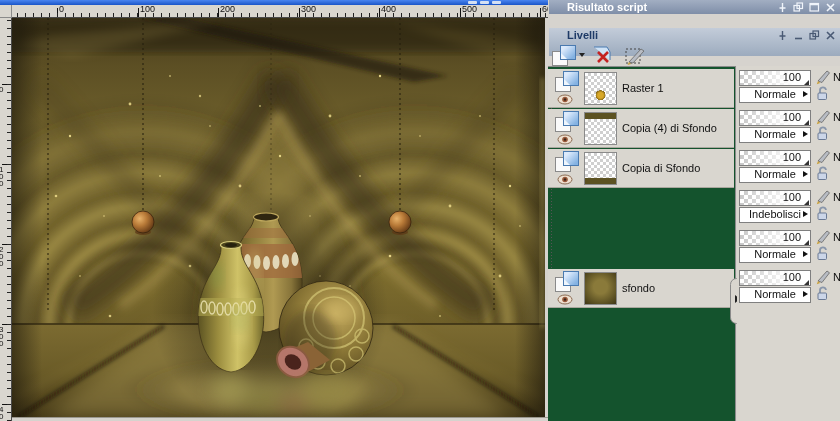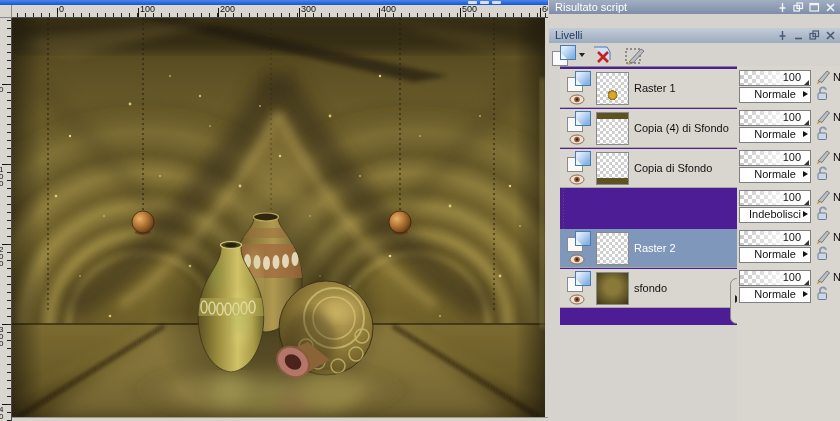--- a/index.html
+++ b/index.html
@@ -30,38 +30,38 @@
   .v-tick{position:absolute;right:0;width:9px;height:1px;background:#111}
   .v-num{position:absolute;right:5px;width:7px;font-size:8px;line-height:7px;word-break:break-all}
 
   .canvas-art{position:absolute;left:12px;top:18px;width:533px;height:399px;background:#6b5c2b}
   .canvas-art svg{display:block}
   .bottom-strip{position:absolute;left:12px;top:417px;width:536px;height:4px;background:#d6d3ce;
                 border-top:1px solid #9a978f;box-sizing:border-box}
 
   
   #layers-panel{position:absolute;left:548px;top:0;width:292px;height:421px;background:#d6d3ce;overflow:hidden}
-  .hdr{position:absolute;left:1px;width:291px;height:14px;font-weight:normal;line-height:14px;
-       padding-left:6px;box-sizing:border-box;color:#fff}
+  .hdr{position:absolute;left:1px;width:291px;height:14px;font-weight:bold;line-height:14px;
+       padding-left:18px;box-sizing:border-box;color:#fff}
   .hdr-script{top:0;background:linear-gradient(#a2aec2,#7f8ea8)}
-  .hdr-livelli{top:28px;height:15px;line-height:15px;background:linear-gradient(#c3ccd9,#9cabbe);color:#1e3a66}
+  .hdr-livelli{top:28px;height:28px;line-height:15px;background:linear-gradient(#c3ccd9,#9cabbe);color:#1e3a66}
   .hdr-icons{position:absolute;right:4px;top:1px;display:flex;gap:5px;align-items:center;height:12px}
   .hdr-icons svg{display:block}
 
   .toolbar{position:absolute;left:0;top:44px;width:292px;height:21px}
   .tool-btn{position:absolute;top:1px;width:30px;height:20px}
 
   .pgico{position:relative;width:26px;height:21px}
   .pgico .back{position:absolute;left:0;top:6px;width:14px;height:13px;background:#fafafa;border:1px solid #8a8a8a}
   .pgico .front{position:absolute;left:8px;top:0;width:14px;height:13px;
         background:linear-gradient(135deg,#dceafc 20%,#84b2e2 85%);border:1px solid #4a7ab0}
   .pgico .front::after{content:"";position:absolute;left:0;bottom:0;width:0;height:0;
         border-left:6px solid #eef5fd;border-top:6px solid transparent}
 
-  .list{position:absolute;left:12px;top:66px;width:188px;height:259px;background:#4c1d95;
+  .list{position:absolute;left:0;top:66px;width:188px;height:356px;background:#14532d;
         border-top:1px solid #8a8a8a;border-right:1px solid #8a8a8a;box-sizing:border-box}
   .group-line{position:absolute;left:3px;top:8px;width:1px;height:232px;
         background:repeating-linear-gradient(to bottom,#555 0 1px,transparent 1px 3px)}
   .lrow{position:absolute;left:0;width:186px;height:38px;border-bottom:1px solid #aaa79e;background:#d9d6cf}
   .lrow.selected{background:#7e97bb}
   .lrow .pgico{position:absolute;left:7px;top:2px}
   .lrow .eye{position:absolute;left:9px;top:25px}
   .lrow .name{position:absolute;left:74px;top:13px;white-space:nowrap}
   .lrow.selected .name{color:#fff}
   .checker{background:conic-gradient(#cfcfcf 25%,#ffffff 0 50%,#cfcfcf 0 75%,#ffffff 0);background-size:6px 6px}
@@ -486,33 +486,20 @@
           <circle cx="8" cy="5.5" r="2.8" fill="#9a5a3c"></circle>
           <circle cx="8" cy="5.5" r="1.2" fill="#3a2418"></circle>
         </svg>
       <div class="thumb checker">
           <div class="tfill tf-cs"></div>
         </div>
       <span class="name">Copia di Sfondo</span>
     </div>
 
 
-    <div class="lrow selected" style="top:162px">
-      <div class="pgico">
-          <div class="back"></div>
-          <div class="front"></div>
-        </div>
-      <svg class="eye" width="16" height="11">
-          <ellipse cx="8" cy="5.5" rx="7" ry="4.5" fill="#f0e2d2" stroke="#8a6a52"></ellipse>
-          <circle cx="8" cy="5.5" r="2.8" fill="#9a5a3c"></circle>
-          <circle cx="8" cy="5.5" r="1.2" fill="#3a2418"></circle>
-        </svg>
-      <div class="thumb checker"></div>
-      <span class="name">Raster 2</span>
-    </div>
 
     <div class="lrow" style="top:202px">
       <div class="pgico">
           <div class="back"></div>
           <div class="front"></div>
         </div>
       <svg class="eye" width="16" height="11">
           <ellipse cx="8" cy="5.5" rx="7" ry="4.5" fill="#f0e2d2" stroke="#8a6a52"></ellipse>
           <circle cx="8" cy="5.5" r="2.8" fill="#9a5a3c"></circle>
           <circle cx="8" cy="5.5" r="1.2" fill="#3a2418"></circle>

